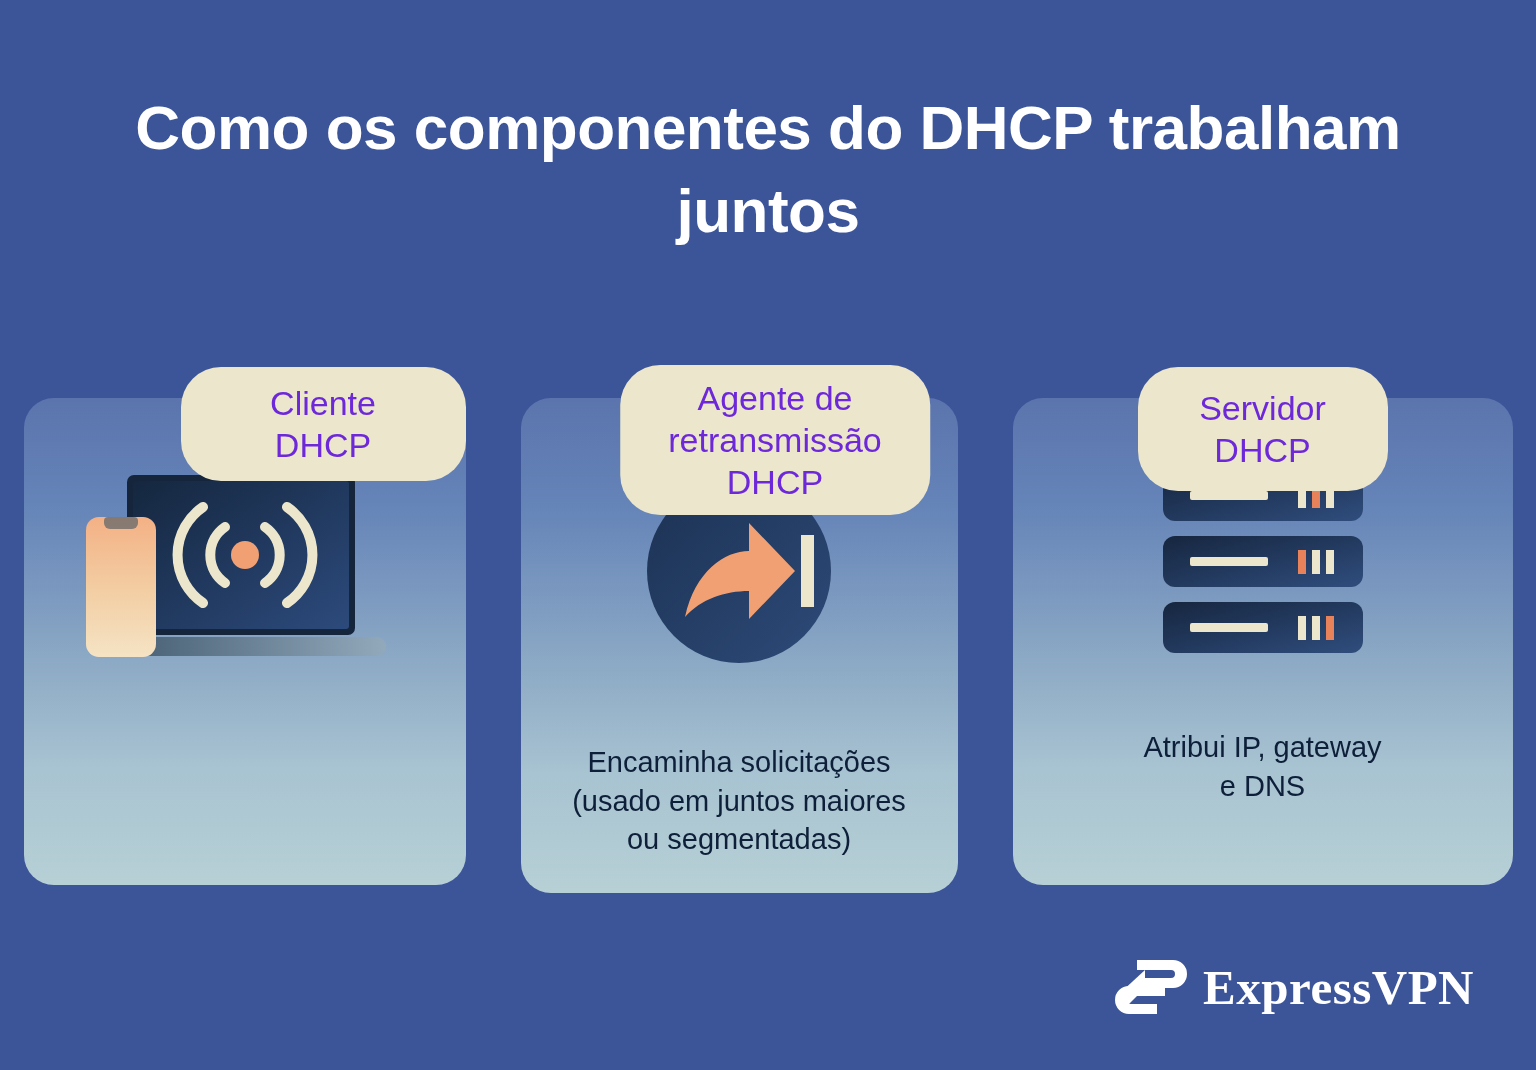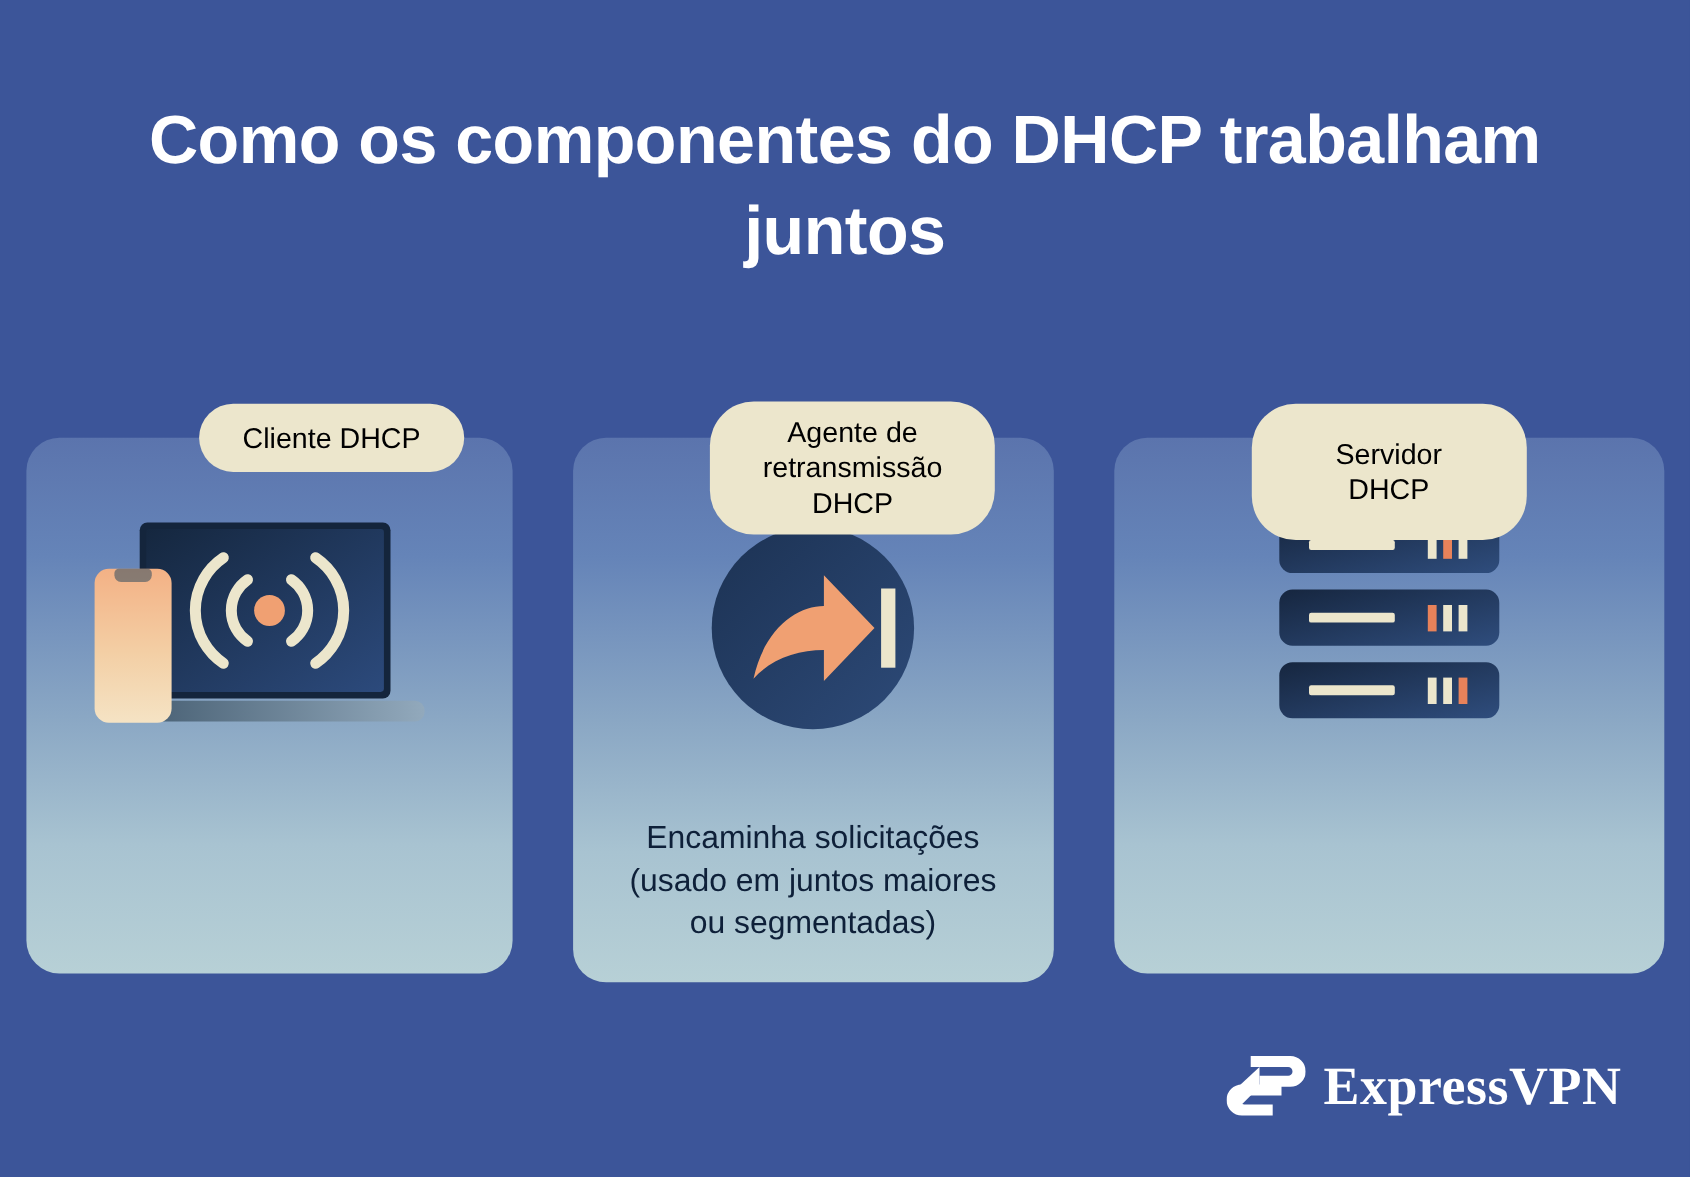--- a/index.html
+++ b/index.html
@@ -52,32 +52,32 @@
   .card-1 { height:487px; }
   .card-2 { width:437px; height:495px; }
   .card-3 { width:500px; height:487px; }
 
   
   .badge {
     position:absolute;
     top:-31px; left:50%;
     transform:translateX(-50%);
     background:#ece6cc;
-    color:#000000;
+    color:#6d28d9;
     border-radius:40px;
-    font-size:26px;
+    font-size:34px;
     line-height:1.24;
     text-align:center;
     padding:14px 34px;
     white-space:pre-line;
     z-index:5;
   }
   .badge-1 { left:157px; transform:none; padding:15px 40px; }
   .badge-2 { padding:12px 48px; top:-33px;margin-left:36px; }
-  .badge-3 { padding:30px 40px; }
+  .badge-3 { padding:20px 40px; }
 
   
   .icon-area {
     flex:0 0 auto;
     display:flex;
     align-items:center;
     justify-content:center;
   }
   .icon-1 { height:330px; width:100%; padding-top:18px; }
   .icon-2 { height:345px; width:100%; }
@@ -208,20 +208,22 @@
         <rect x="168" y="84" width="8" height="24" fill="#ece6cc"></rect>
 
         <rect x="5" y="136" width="200" height="51" rx="12" fill="url(#srvGrad)"></rect>
         <rect x="32" y="157" width="78" height="9" rx="2" fill="#ece6cc"></rect>
         <rect x="140" y="150" width="8" height="24" fill="#ece6cc"></rect>
         <rect x="154" y="150" width="8" height="24" fill="#ece6cc"></rect>
         <rect x="168" y="150" width="8" height="24" fill="#e8825a"></rect>
       </svg>
     </div>
 
+    <div class="caption">Atribui IP, gateway
+e DNS</div>
   </div>
 
 </div>
 
 <div class="logo">
   <svg width="72" height="62" viewBox="0 0 72 62">
     <path d="M 22 4 L 58 4 A 14 14 0 0 1 58 32 L 30 32 L 30 22 L 56 22 A 4 4 0 0 0 56 14 L 22 14 Z" fill="#ffffff"></path>
     <path d="M 50 30 L 14 30 A 14 14 0 0 0 14 58 L 42 58 L 42 48 L 16 48 A 4 4 0 0 1 16 40 L 50 40 Z" fill="#ffffff"></path>
     <path d="M 4 38 L 30 14 L 30 32 L 10 52 Z" fill="#ffffff"></path>
   </svg>

